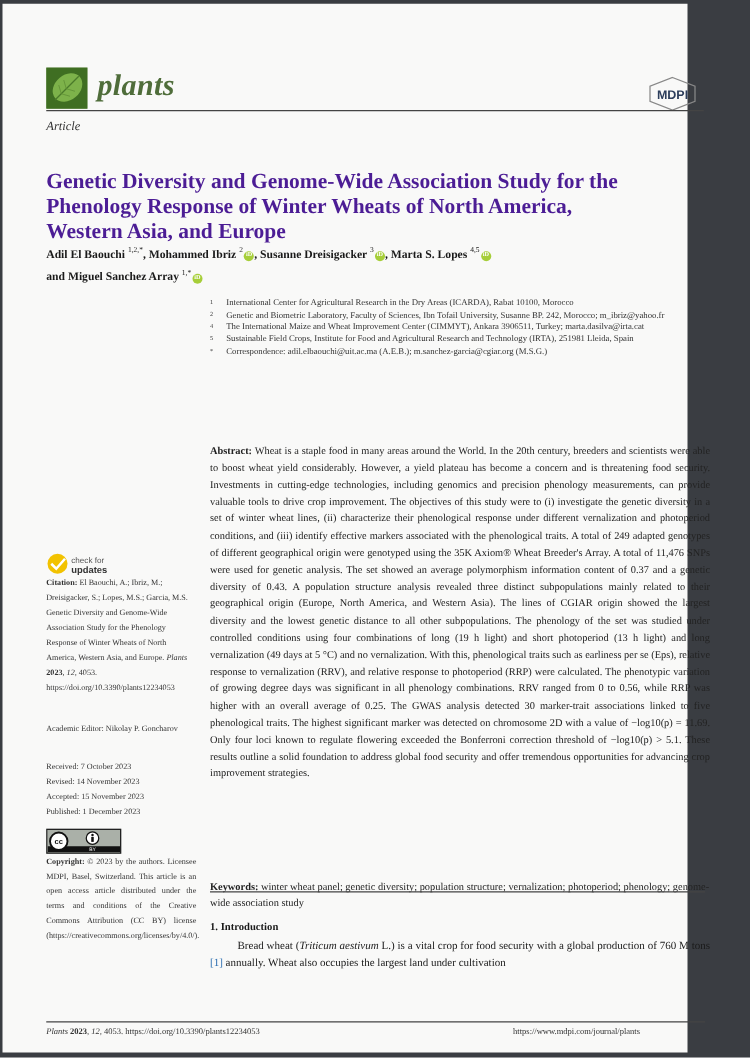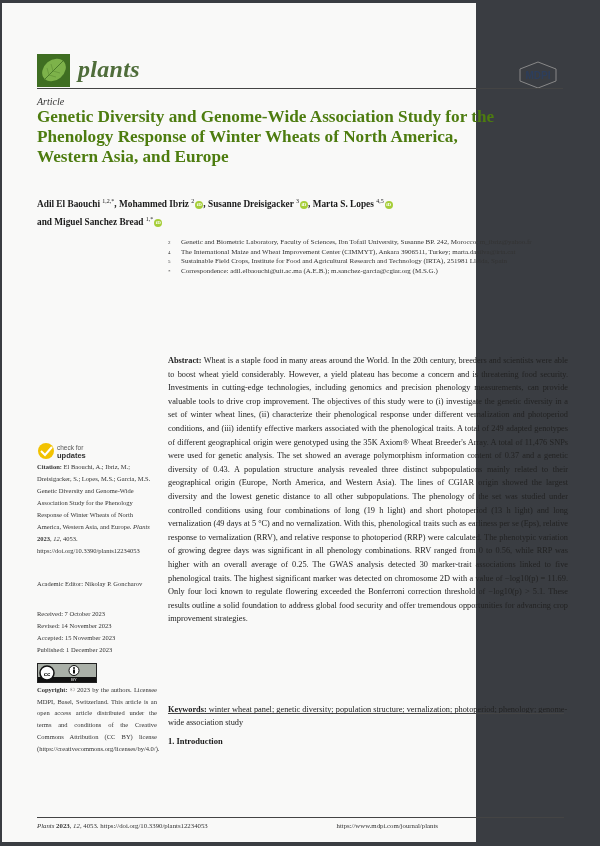--- a/index.html
+++ b/index.html
@@ -1,28 +1,28 @@
 <!DOCTYPE html>
 <html><head>
 <meta charset="utf-8">
 <style>
   html, body { margin:0; padding:0; }
   body { width:600px; height:846px; background:#3a3d42; position:relative; overflow:hidden;
          font-family:"Liberation Serif", serif; color:#1a1a1a; }
-  .page { position:absolute; left:2px; top:3px; width:474px; height:839px; background:#f9f9f8; }
+  .page { position:absolute; left:2px; top:3px; width:548px; height:839px; background:#f9f9f8; }
   .header-rule { position:absolute; left:35px; top:85px; width:526px; height:1px; background:#444; }
   .logo-box { position:absolute; left:35px; top:51px; width:33px; height:33px; background:#4c7a2c;
               overflow:hidden; }
   .logo-box svg { width:33px; height:33px; display:block; }
   .journal { position:absolute; left:76px; top:53px; font-size:24px; font-style:italic; font-weight:bold;
              color:#4f6d3a; font-family:"Liberation Serif", serif; letter-spacing:0.3px; }
   .mdpi { position:absolute; left:516px; top:58px; width:40px; height:28px; }
   .article-type { position:absolute; left:35px; top:93px; font-size:10px; font-style:italic; color:#333; }
-  .title { position:absolute; left:35px; top:104px; width:470px; font-size:17.2px; font-weight:bold;
-           line-height:20px; color:#4d7c0f; }
+  .title { position:absolute; left:35px; top:132px; width:470px; font-size:17.2px; font-weight:bold;
+           line-height:20px; color:#4c1d95; }
   .authors { position:absolute; left:35px; top:191px; width:530px; font-size:9.3px; font-weight:bold; line-height:15px; }
   .authors sup { font-size:6px; font-weight:normal; }
   .orcid { display:inline-block; width:8px; height:8px; border-radius:50%; background:#a6ce39; color:#fff;
            font-size:5px; text-align:center; line-height:8px; vertical-align:1px; margin-left:1px; }
   .affils { position:absolute; left:166px; top:235px; width:400px; font-size:7px; line-height:9.7px; color:#333; }
   .affil { display:flex; }
   .affil .num { width:13px; flex:none; font-size:5px; vertical-align:top; }
   .affil .txt { flex:1; }
   .abstract { position:absolute; left:166px; top:351px; width:400px; font-size:8.3px; line-height:13.6px;
               text-align:justify; color:#222; }
@@ -69,24 +69,28 @@
 
   <div class="article-type">Article</div>
   <div class="title">Genetic Diversity and Genome-Wide Association Study for the Phenology Response of Winter Wheats of North America, Western Asia, and Europe</div>
 
   <div class="authors">
     <span><span>Adil El Baouchi</span> <sup>1,2,*</sup></span>,
     <span><span>Mohammed Ibriz</span> <sup>2</sup><span class="orcid">iD</span></span>,
     <span><span>Susanne Dreisigacker</span> <sup>3</sup><span class="orcid">iD</span></span>,
     <span><span>Marta S. Lopes</span> <sup>4,5</sup><span class="orcid">iD</span></span><br>
     <span>and</span>
-    <span><span>Miguel Sanchez Bread</span> <sup>1,*</sup><span class="orcid">iD</span></span>
+    <span><span>Miguel Sanchez Array</span> <sup>1,*</sup><span class="orcid">iD</span></span>
   </div>
 
   <div class="affils">
+    <div class="affil">
+        <span class="num">1</span>
+        <span class="txt">International Center for Agricultural Research in the Dry Areas (ICARDA), Rabat 10100, Morocco</span>
+      </div>
     <div class="affil">
         <span class="num">2</span>
         <span class="txt">Genetic and Biometric Laboratory, Faculty of Sciences, Ibn Tofail University, Susanne BP. 242, Morocco; m_ibriz@yahoo.fr</span>
       </div>
     <div class="affil">
         <span class="num">4</span>
         <span class="txt">The International Maize and Wheat Improvement Center (CIMMYT), Ankara 3906511, Turkey; marta.dasilva@irta.cat</span>
       </div>
     <div class="affil">
         <span class="num">5</span>
@@ -143,19 +147,22 @@
     <text x="36" y="17.2" text-anchor="middle" font-family="Liberation Sans, sans-serif" font-size="4" fill="#fff">BY</text>
   </svg>
 
   <div class="sidebar copyright">
     <span class="b">Copyright:</span>
     <span>© 2023 by the authors. Licensee MDPI, Basel, Switzerland. This article is an open access article distributed under the terms and conditions of the Creative Commons Attribution (CC BY) license (https://creativecommons.org/licenses/by/4.0/).</span>
   </div>
 
   <div class="body-rule"></div>
   <div class="section">1. Introduction</div>
+  <div class="para">
+    <span>Bread wheat (</span><i>Triticum aestivum</i><span> L.) is a vital crop for food security with a global production of 760 M tons </span><span class="ref">[1]</span><span> annually. Wheat also occupies the largest land under cultivation</span>
+  </div>
 
   <div class="footer-rule"></div>
   <div class="footer-left">
     <i>Plants</i> <b>2023</b>, <i>12</i><span>, 4053. https://doi.org/10.3390/plants12234053</span>
   </div>
   <div class="footer-right">https://www.mdpi.com/journal/plants</div>
 </div>
 
 </body></html>

